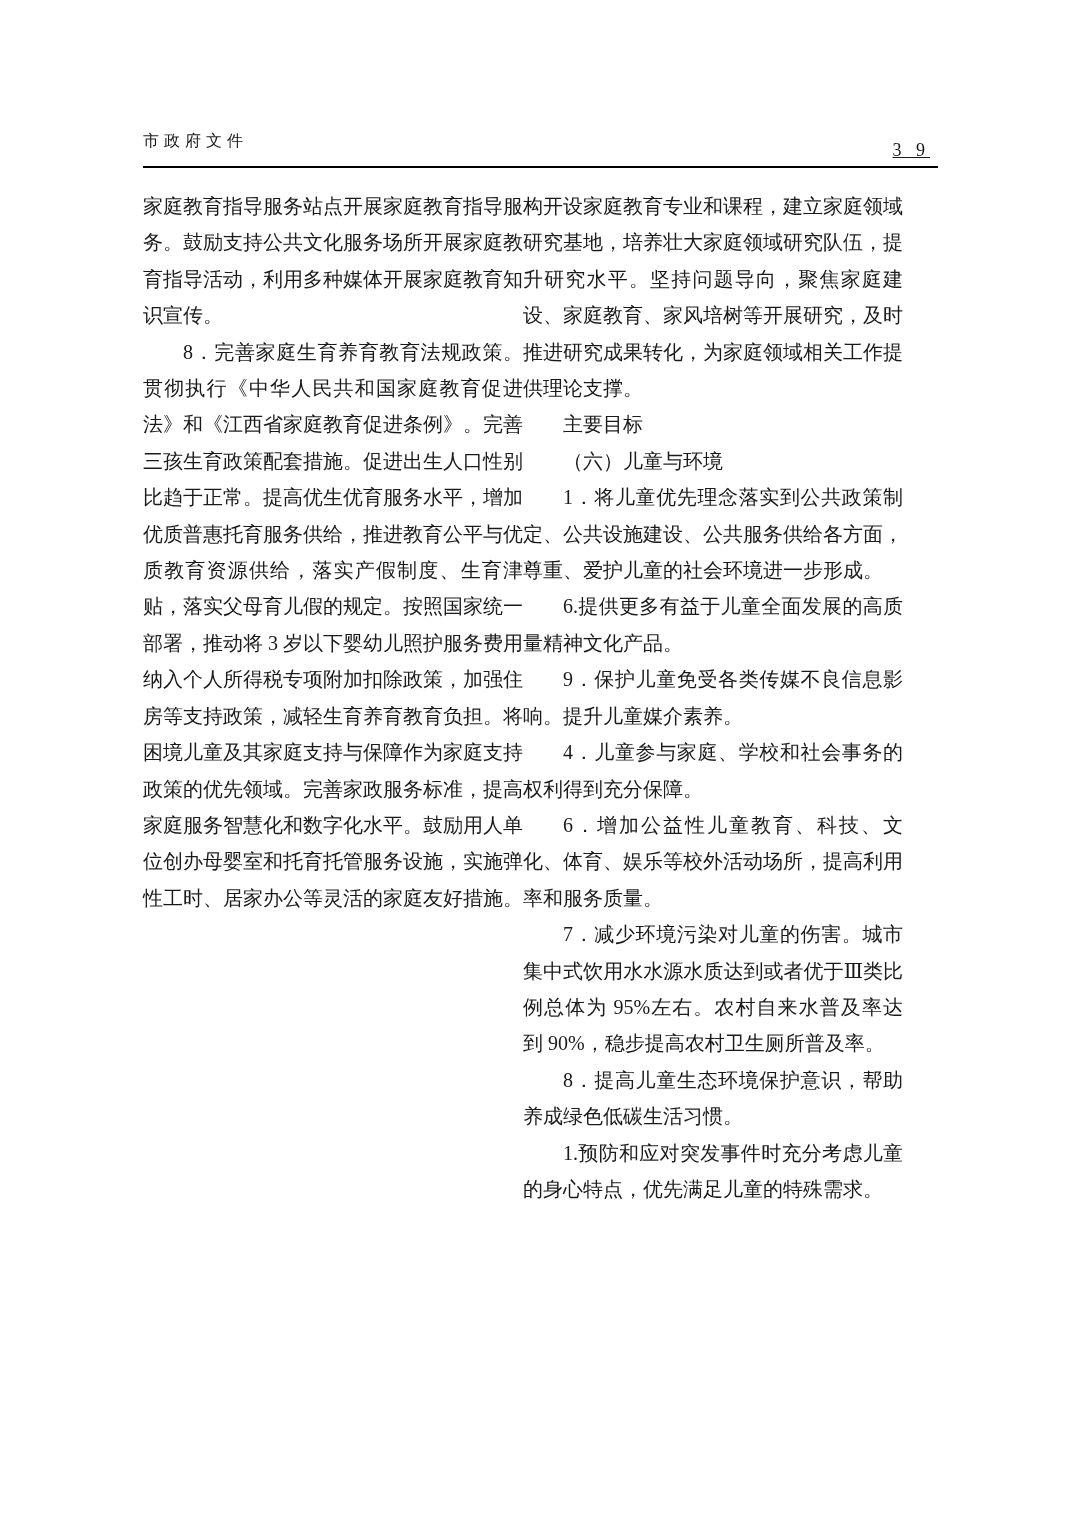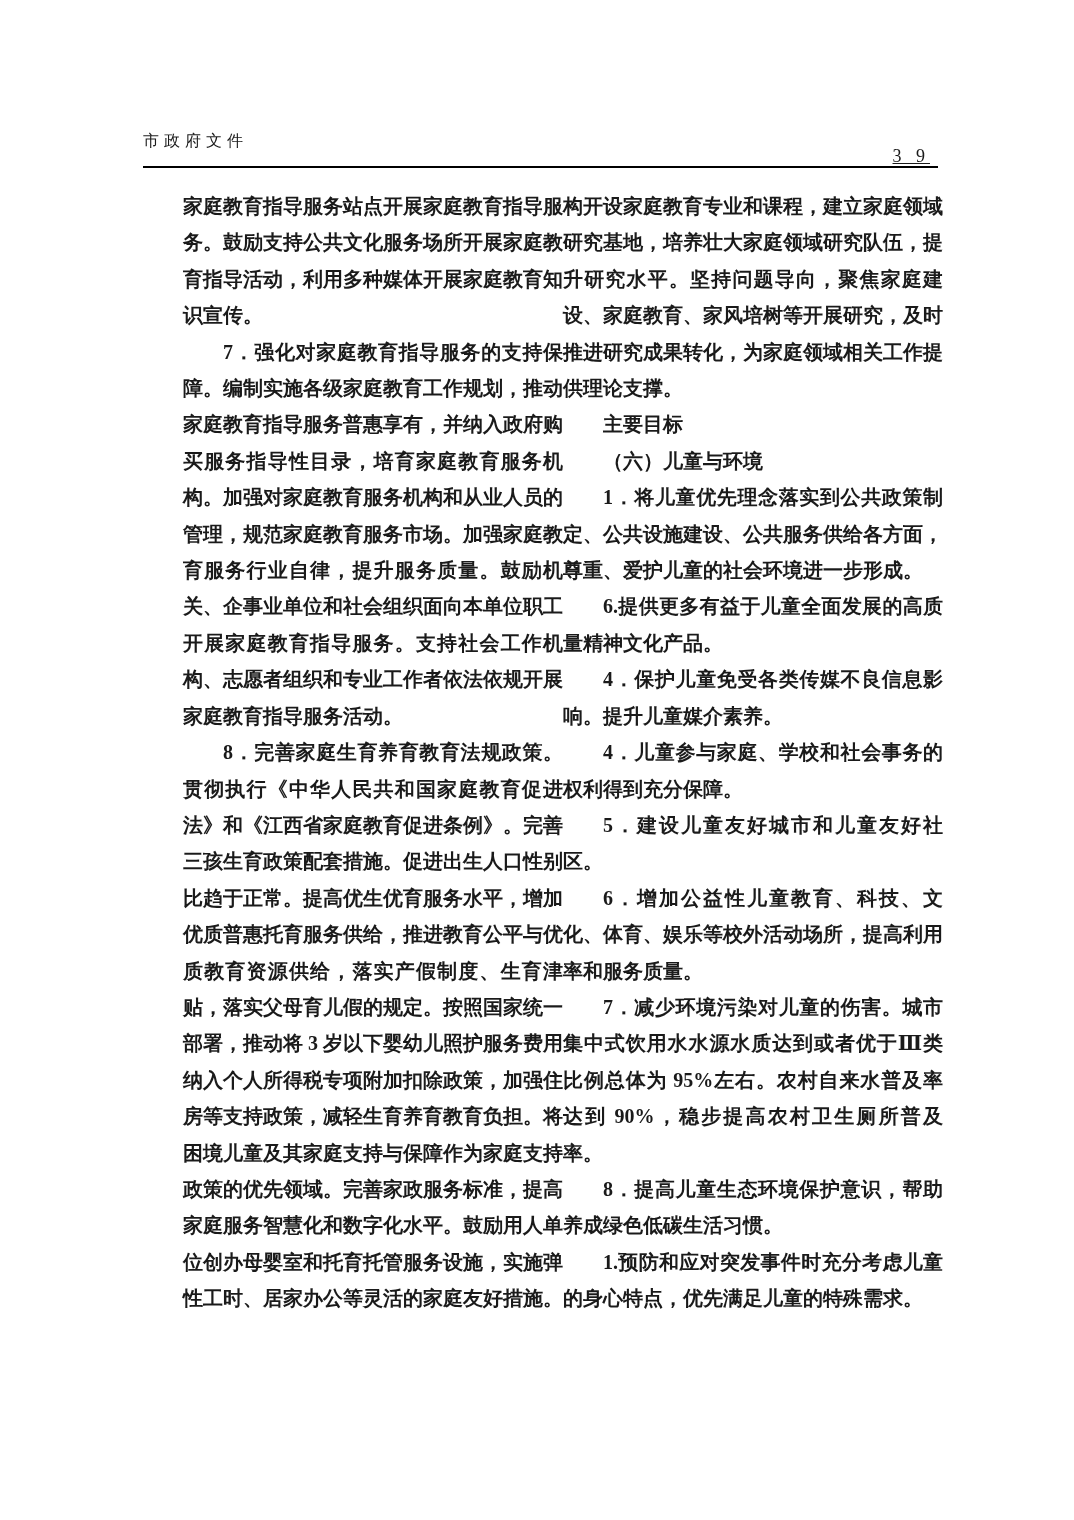--- a/index.html
+++ b/index.html
@@ -22,40 +22,39 @@
     align-items: baseline;
   }
   .header-title {
     font-size: 16px;
     letter-spacing: 5px;
   }
   .page-number {
     font-size: 18px;
     letter-spacing: 5px;
     position: relative;
-    top: 16px;
+    top: 10px;
     padding-right: 8px;
     text-decoration: underline;
   }
   .rule {
     position: absolute;
     left: 143px;
     top: 166px;
     width: 795px;
     height: 0;
     border-top: 2px solid #000;
   }
   .columns {
     position: absolute;
     left: 143px;
     top: 188px;
     width: 800px;
     display: flex;
-    justify-content: flex-end;
-    font-weight: bold;
+    justify-content: flex-start;
   }
   .col { width: 380px; }
   .col p {
     margin: 0;
     font-size: 20px;
     line-height: 36.4px;
     text-align: justify;
     text-justify: inter-character;
     word-break: break-all;
   }
@@ -71,33 +70,31 @@
     <span class="header-title">市政府文件</span>
     <span class="page-number">3 9</span>
   </div>
 
   <div class="rule"></div>
 
   <div class="columns">
 
     <div class="col">
       <p>家庭教育指导服务站点开展家庭教育指导服务。鼓励支持公共文化服务场所开展家庭教育指导活动，利用多种媒体开展家庭教育知识宣传。</p>
-      <p class="ind">7．强化对家庭教育指导服务的支持保障。编制实施各级家庭教育工作规划，推动家庭教育指导服务普惠享有，并纳入政府购买服务指导性目录，培育家庭教育服务机构。加强对家庭教育服务机构和从业人员的管理，规范家庭教育服务市场。加强家庭教育服务行业自律，提升服务质量。鼓励机关、企事业单位和社会组织面向本单位职工开展家庭教育指导服务。支持社会工作机构、志愿者组织和专业工作者依法依规开展家庭教育指导服务活动。</p>
       <p class="ind">8．完善家庭生育养育教育法规政策。贯彻执行《中华人民共和国家庭教育促进法》和《江西省家庭教育促进条例》。完善三孩生育政策配套措施。促进出生人口性别比趋于正常。提高优生优育服务水平，增加优质普惠托育服务供给，推进教育公平与优质教育资源供给，落实产假制度、生育津贴，落实父母育儿假的规定。按照国家统一部署，推动将 3 岁以下婴幼儿照护服务费用纳入个人所得税专项附加扣除政策，加强住房等支持政策，减轻生育养育教育负担。将困境儿童及其家庭支持与保障作为家庭支持政策的优先领域。完善家政服务标准，提高家庭服务智慧化和数字化水平。鼓励用人单位创办母婴室和托育托管服务设施，实施弹性工时、居家办公等灵活的家庭友好措施。</p>
     </div>
 
     <div class="col">
       <p>构开设家庭教育专业和课程，建立家庭领域研究基地，培养壮大家庭领域研究队伍，提升研究水平。坚持问题导向，聚焦家庭建设、家庭教育、家风培树等开展研究，及时推进研究成果转化，为家庭领域相关工作提供理论支撑。</p>
       <p class="ind heading">主要目标</p>
       <p class="ind heading">（六）儿童与环境</p>
       <p class="ind">1．将儿童优先理念落实到公共政策制定、公共设施建设、公共服务供给各方面，尊重、爱护儿童的社会环境进一步形成。</p>
       <p class="ind">6.提供更多有益于儿童全面发展的高质量精神文化产品。</p>
-      <p class="ind">4．保护儿童免受各类传媒不良信息影响。提升儿童媒介素养。</p>
+      <p class="ind">9．保护儿童免受各类传媒不良信息影响。提升儿童媒介素养。</p>
       <p class="ind">4．儿童参与家庭、学校和社会事务的权利得到充分保障。</p>
-      <p class="ind">5．建设儿童友好城市和儿童友好社区。</p>
       <p class="ind">6．增加公益性儿童教育、科技、文化、体育、娱乐等校外活动场所，提高利用率和服务质量。</p>
       <p class="ind">7．减少环境污染对儿童的伤害。城市集中式饮用水水源水质达到或者优于Ⅲ类比例总体为 95%左右。农村自来水普及率达到 90%，稳步提高农村卫生厕所普及率。</p>
       <p class="ind">8．提高儿童生态环境保护意识，帮助养成绿色低碳生活习惯。</p>
       <p class="ind">1.预防和应对突发事件时充分考虑儿童的身心特点，优先满足儿童的特殊需求。</p>
     </div>
 
   </div>
 
 </div>
 

